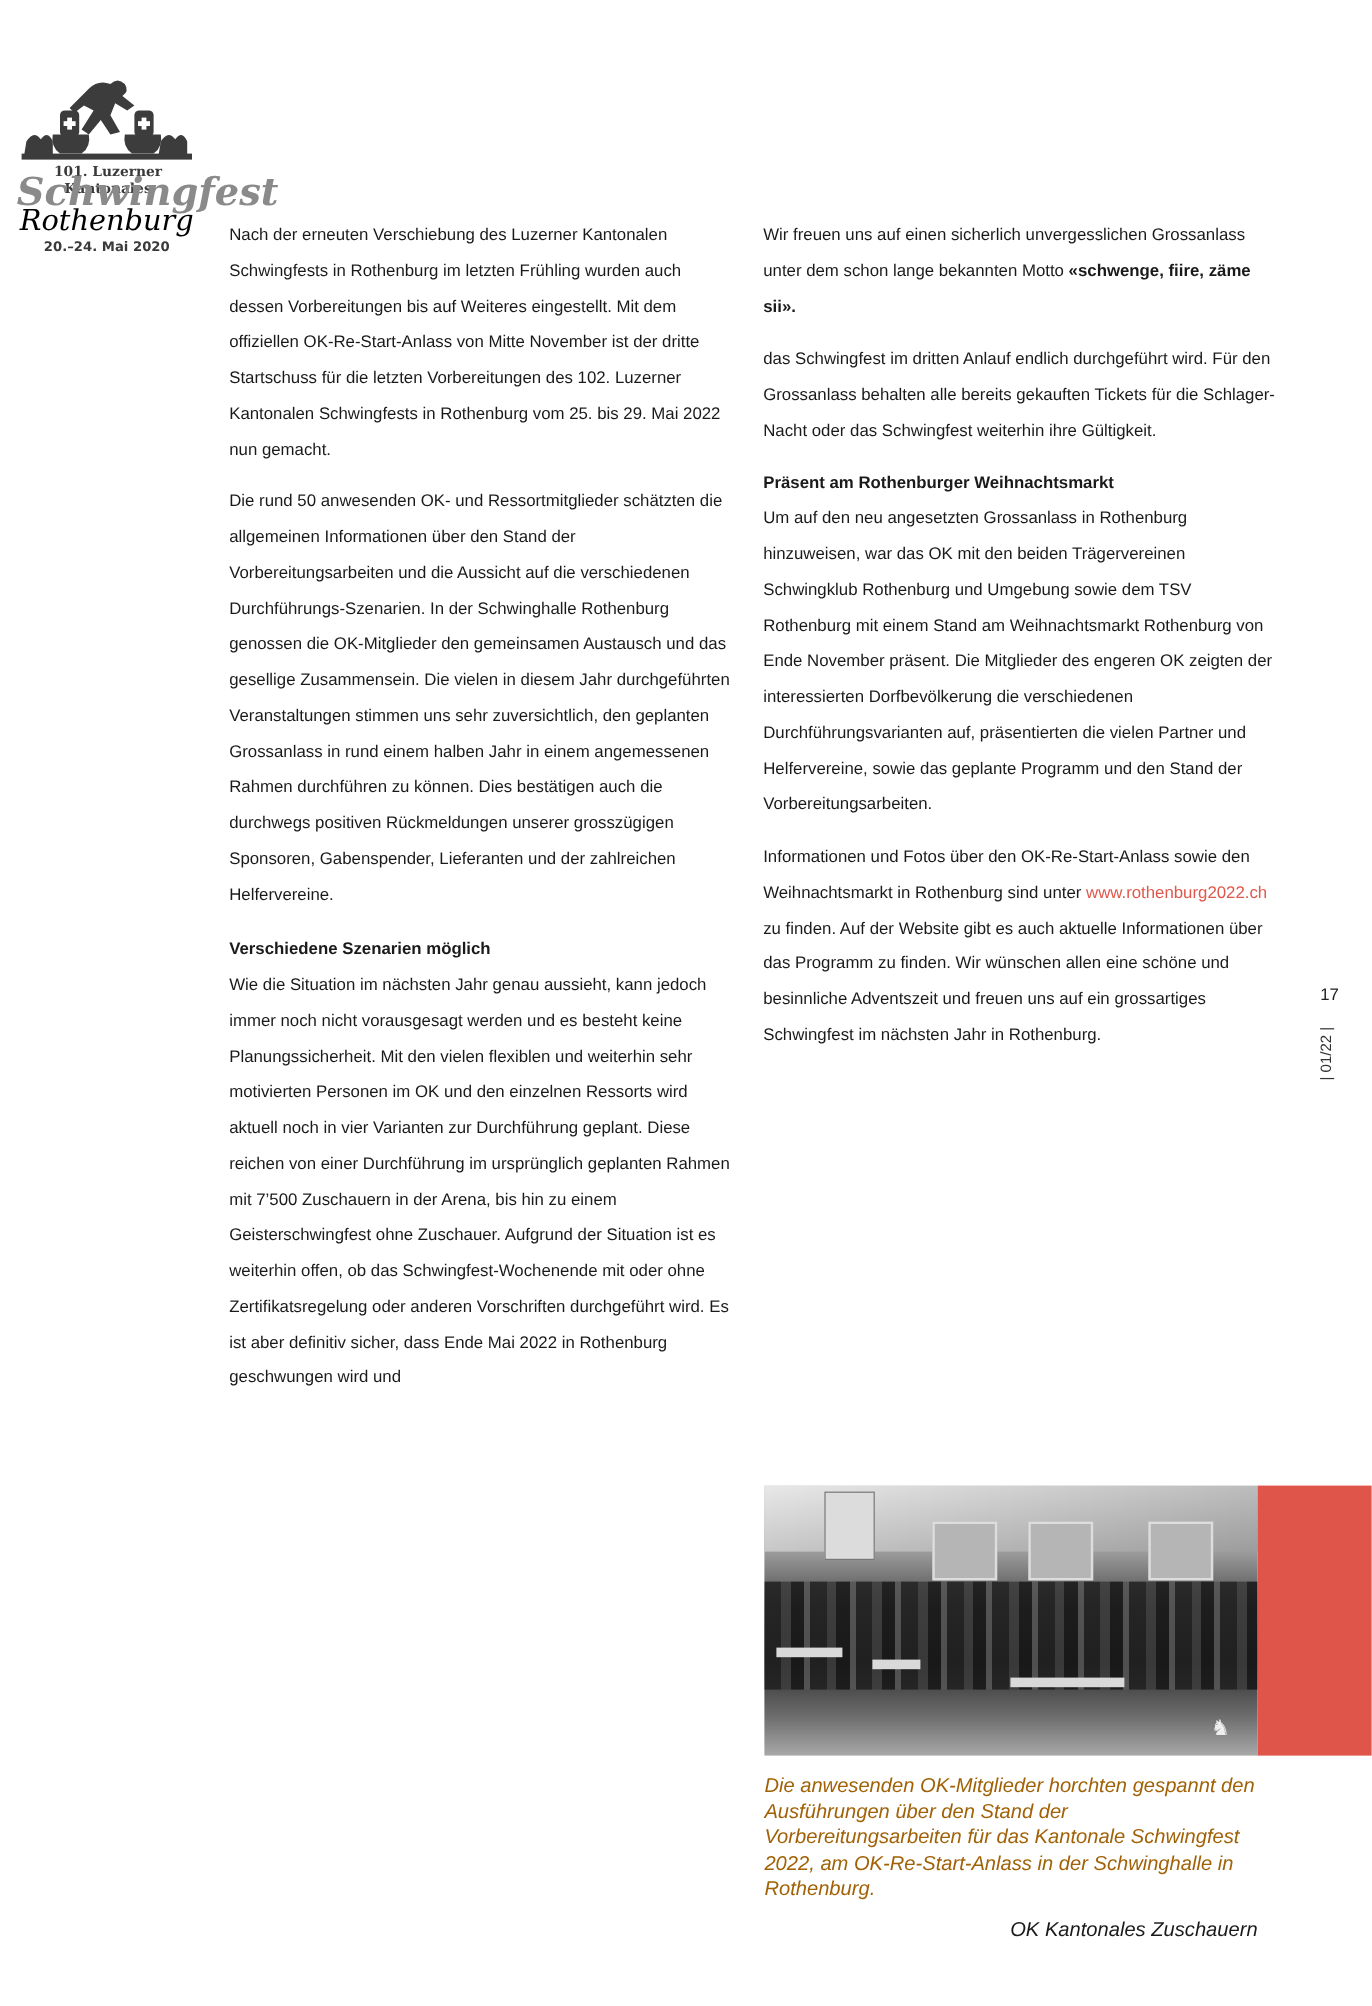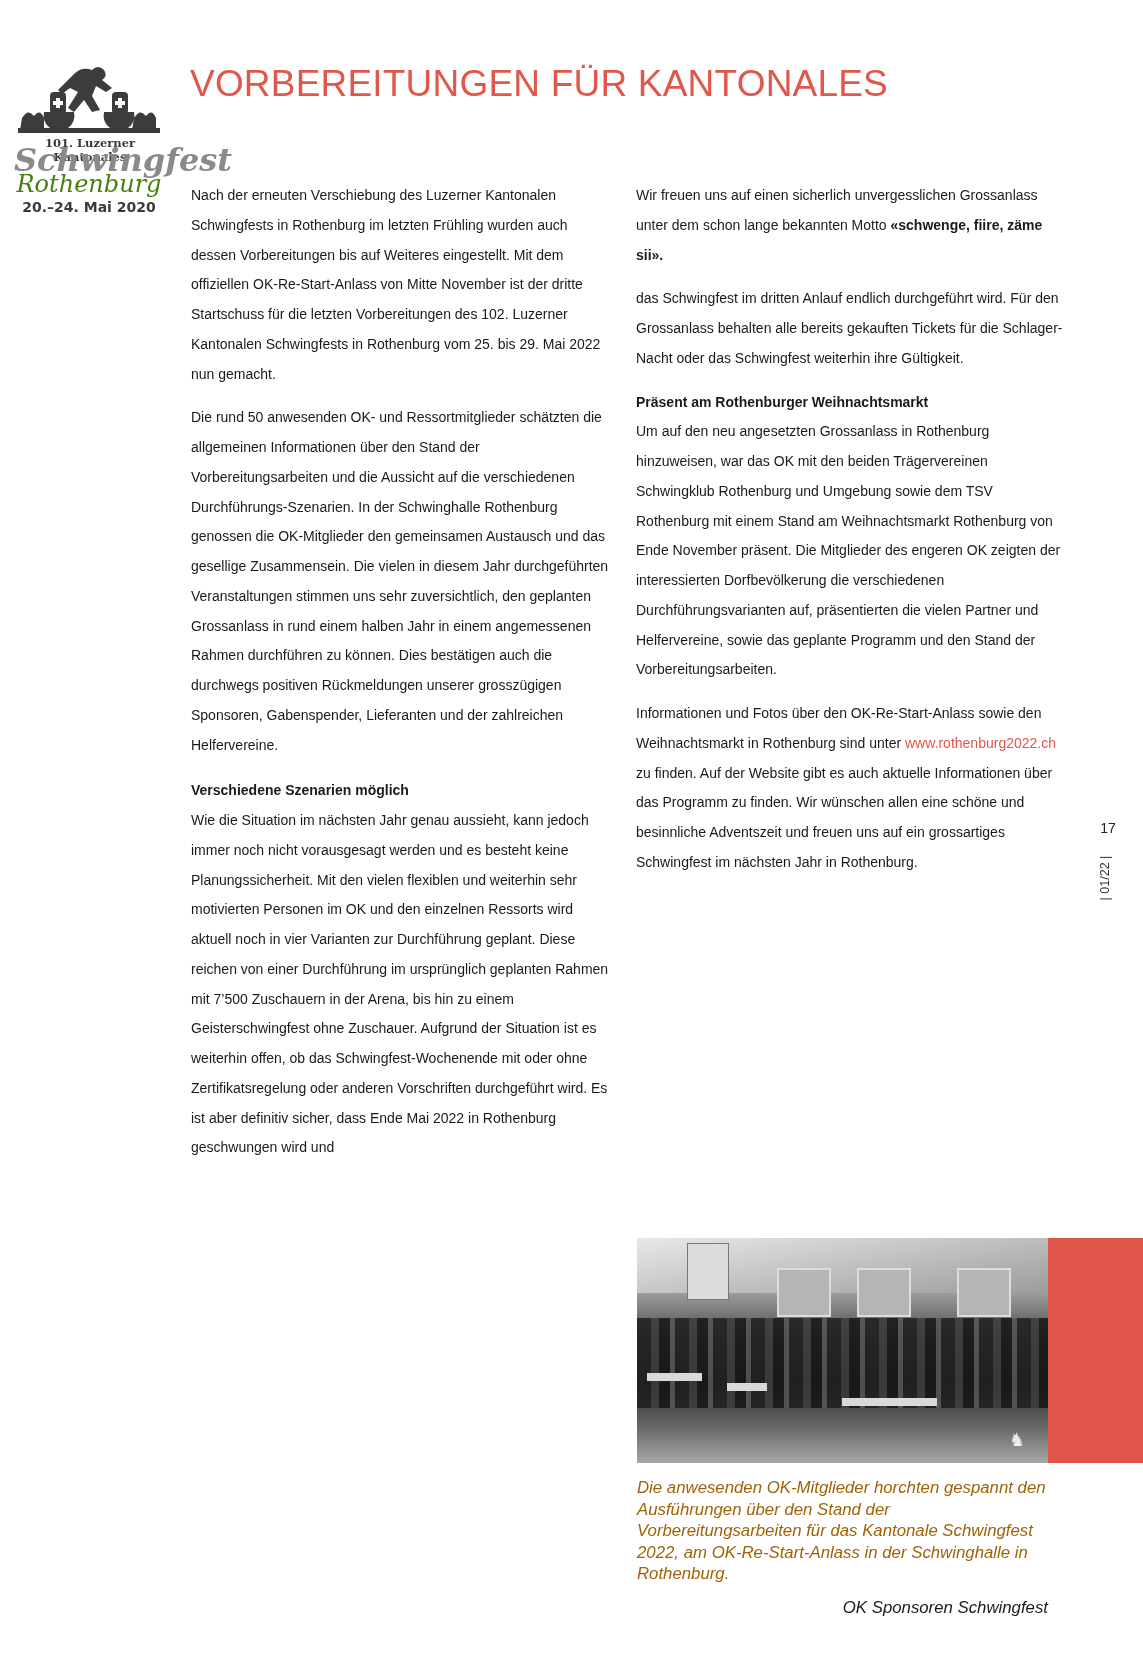--- a/index.html
+++ b/index.html
@@ -4,23 +4,23 @@
 <style>
   html, body { margin: 0; padding: 0; background: #ffffff; }
   body { width: 1143px; height: 1672px; position: relative; overflow: hidden;
          font-family: "Liberation Sans", sans-serif; color: #1a1a1a; }
   .logo { position: absolute; left: 14px; top: 64px; width: 150px; height: 150px; }
   .logo .l1 { position:absolute; left:6px; top:72px; width:140px; text-align:center;
               font-family:"DejaVu Serif", serif; font-weight:bold; font-size:11.5px; color:#3a3a3a; }
   .logo .l2 { position:absolute; left:0; top:82px; width:150px; text-align:center;
               font-family:"DejaVu Serif", serif; font-style:italic; font-size:32px; color:#8a8a8a; line-height:28px;font-weight:bold; }
   .logo .l3 { position:absolute; left:0; top:108px; width:150px; text-align:center;
-              font-family:"DejaVu Serif", serif; font-style:italic; font-size:24px; color:#4d7c0f; line-height:24px; }
+              font-family:"DejaVu Serif", serif; font-style:italic; font-size:24px; color:#000000; line-height:24px; }
   .logo .l4 { position:absolute; left:0; top:135px; width:150px; text-align:center;
-              font-family:"DejaVu Sans", sans-serif; font-weight:bold; font-size:14px; color:#3a3a3a; }
+              font-family:"DejaVu Sans", sans-serif; font-weight:bold; font-size:11px; color:#3a3a3a; }
   .title { position: absolute; left: 190px; top: 62px; width: 900px; margin:0;
            color: #e0574b; font-weight: normal; font-size: 37px; line-height: 44px; letter-spacing: 0.2px; }
   .col { position: absolute; font-size: 14px; line-height: 29.75px; }
   .col p { margin: 0 0 14px 0; }
   .col .sub { font-weight: bold; display:block; }
   .left { left: 191px; top: 181px; width: 420px; }
   .right { left: 636px; top: 181px; width: 430px; }
   .link { color: #e0574b; text-decoration: none; }
   .photo { position:absolute; left:637px; top:1238px; width:411px; height:225px;
            background: linear-gradient(180deg,#cfcfcf 0%,#9a9a9a 25%,#4a4a4a 45%,#2c2c2c 65%,#6b6b6b 85%,#a8a8a8 100%);
@@ -63,21 +63,21 @@
         <rect x="101" y="37" width="10" height="4"></rect>
     </g>
   </svg>
   <div class="l1">101. Luzerner Kantonales</div>
   <div class="l2">Schwingfest</div>
   <div class="l3">Rothenburg</div>
   <div class="l4">20.–24. Mai 2020</div>
 </div>
 
 <h1 class="title">
-  <span>VORBEREITUNGEN FÜR KANTONALES</span><br>
+  <br>
 </h1>
 
 <div class="col left">
   <p>Nach der erneuten Verschiebung des Luzerner Kantonalen Schwingfests in Rothenburg im letzten Frühling wurden auch dessen Vorbereitungen bis auf Weiteres eingestellt. Mit dem offiziellen OK-Re-Start-Anlass von Mitte November ist der dritte Startschuss für die letzten Vorbereitungen des 102. Luzerner Kantonalen Schwingfests in Rothenburg vom 25. bis 29. Mai 2022 nun gemacht.</p>
   <p>Die rund 50 anwesenden OK- und Ressortmitglieder schätzten die allgemeinen Informationen über den Stand der Vorbereitungsarbeiten und die Aussicht auf die verschiedenen Durchführungs-Szenarien. In der Schwinghalle Rothenburg genossen die OK-Mitglieder den gemeinsamen Austausch und das gesellige Zusammensein. Die vielen in diesem Jahr durchgeführten Veranstaltungen stimmen uns sehr zuversichtlich, den geplanten Grossanlass in rund einem halben Jahr in einem angemessenen Rahmen durchführen zu können. Dies bestätigen auch die durchwegs positiven Rückmeldungen unserer grosszügigen Sponsoren, Gabenspender, Lieferanten und der zahlreichen Helfervereine.</p>
   <p style="margin-top:16px;">
     <span class="sub">Verschiedene Szenarien möglich</span>
     <span>Wie die Situation im nächsten Jahr genau aussieht, kann jedoch immer noch nicht vorausgesagt werden und es besteht keine Planungssicherheit. Mit den vielen flexiblen und weiterhin sehr motivierten Personen im OK und den einzelnen Ressorts wird aktuell noch in vier Varianten zur Durchführung geplant. Diese reichen von einer Durchführung im ursprünglich geplanten Rahmen mit 7’500 Zuschauern in der Arena, bis hin zu einem Geisterschwingfest ohne Zuschauer. Aufgrund der Situation ist es weiterhin offen, ob das Schwingfest-Wochenende mit oder ohne Zertifikatsregelung oder anderen Vorschriften durchgeführt wird. Es ist aber definitiv sicher, dass Ende Mai 2022 in Rothenburg geschwungen wird und</span>
   </p>
 </div>
@@ -104,16 +104,16 @@
   <div class="window" style="left:320px;"></div>
   <div class="crowd"></div>
   <div class="table" style="left:10px;top:135px;width:55px;"></div>
   <div class="table" style="left:90px;top:145px;width:40px;"></div>
   <div class="table" style="left:205px;top:160px;width:95px;"></div>
   <div class="mark">♞</div>
 </div>
 <div class="redblock"></div>
 
 <div class="caption">Die anwesenden OK-Mitglieder horchten gespannt den Ausführungen über den Stand der Vorbereitungsarbeiten für das Kantonale Schwingfest 2022, am OK-Re-Start-Anlass in der Schwinghalle in Rothenburg.</div>
-<div class="credit">OK Sponsoren Schwingfest</div>
+<div class="credit">OK Kantonales Zuschauern</div>
 
 <div class="pagenum">17</div>
 <div class="issue">| 01/22 |</div>
 
 </body></html>

